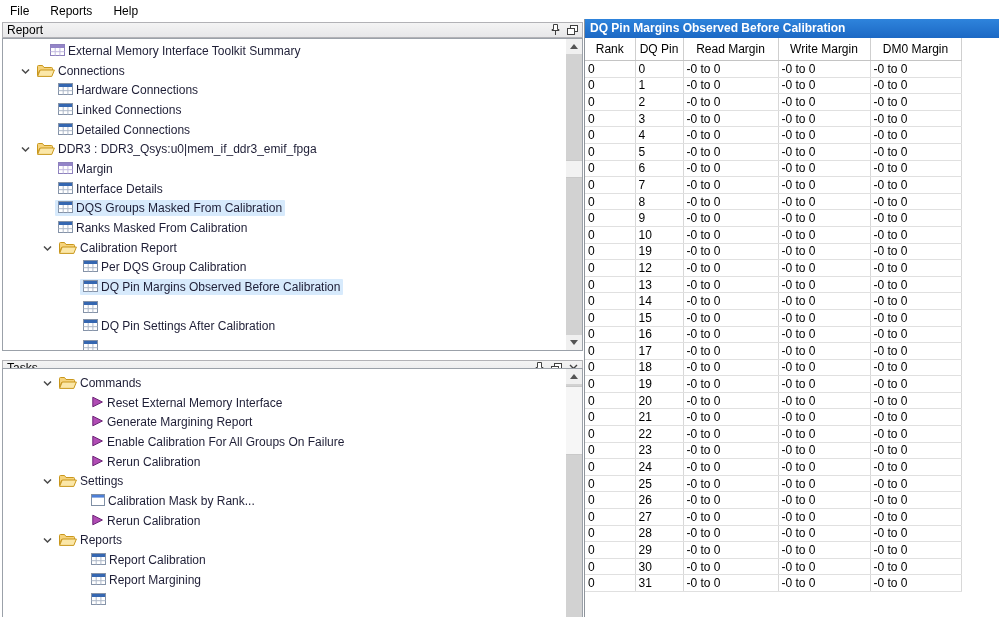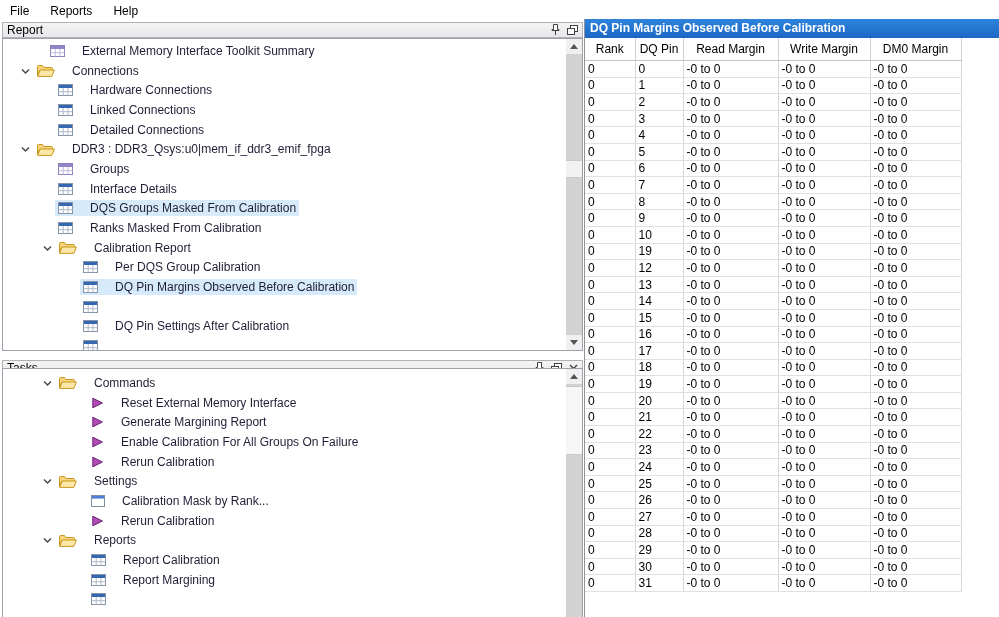--- a/index.html
+++ b/index.html
@@ -26,21 +26,21 @@
   
   .panel-body{position:absolute;left:2px;width:581px;background:#fff;
     border:1px solid #9ba1a9;box-sizing:border-box;overflow:hidden}
   .report-body{top:38px;height:313px}
   .tasks-body{top:368px;height:314px}
   .tree{position:absolute;left:0;top:0;right:16px;bottom:0;padding-top:2px;overflow:hidden}
   .tasks-body .tree{padding-top:4px}
   .tree-row{display:flex;align-items:center;height:19.7px;
     font-size:12px;color:#1e1e36;white-space:nowrap;cursor:default}
   .chev{display:flex;margin-right:4px}
-  .row-inner{display:flex;align-items:center;gap:17px;padding:1px 3px;border-radius:1px}
+  .row-inner{display:flex;align-items:flex-start;gap:3px;padding:1px 3px;border-radius:1px}
   .row-inner.hl{background:#d7eafc}
   .row-inner .ticon{display:flex}
   
   .vscroll{position:absolute;top:0;right:0;bottom:0;width:16px;background:#d2d2d2}
   .sb-btn{position:absolute;left:0;width:16px;height:15px;background:#f0f0f0;
     display:flex;align-items:center;justify-content:center;cursor:pointer}
   .sb-up{top:0}
   .sb-down{bottom:0}
   .sb-thumb{position:absolute;left:0;width:16px;background:#f2f2f2;
     border-top:1px solid #c9c9c9;border-bottom:1px solid #c9c9c9;box-sizing:border-box;cursor:pointer}
@@ -178,21 +178,21 @@
         <span class="row-inner">
           <span class="ticon">
             <svg width="15" height="12" viewBox="0 0 15 12">
               <rect x="0.5" y="0.5" width="14" height="11" fill="#ffffff" stroke="#8d80bd"></rect>
               <rect x="1" y="1" width="13" height="3" fill="#9384c8"></rect>
               <line x1="5.2" y1="4" x2="5.2" y2="11.5" stroke="#c3bbe0"></line>
               <line x1="9.9" y1="4" x2="9.9" y2="11.5" stroke="#c3bbe0"></line>
               <line x1="0.5" y1="7.7" x2="14.5" y2="7.7" stroke="#c3bbe0"></line>
             </svg>
           </span>
-          <span>Groups</span>
+          <span>Margin</span>
         </span>
       </div>
       <div class="tree-row" style="padding-left: 52px;">
         <span class="row-inner">
           <span class="ticon">
             <svg width="15" height="12" viewBox="0 0 15 12">
               <rect x="0.5" y="0.5" width="14" height="11" fill="#ffffff" stroke="#8593a8"></rect>
               <rect x="1" y="1" width="13" height="3" fill="#3567b1"></rect>
               <line x1="5.2" y1="4" x2="5.2" y2="11.5" stroke="#aeb9c9"></line>
               <line x1="9.9" y1="4" x2="9.9" y2="11.5" stroke="#aeb9c9"></line>

